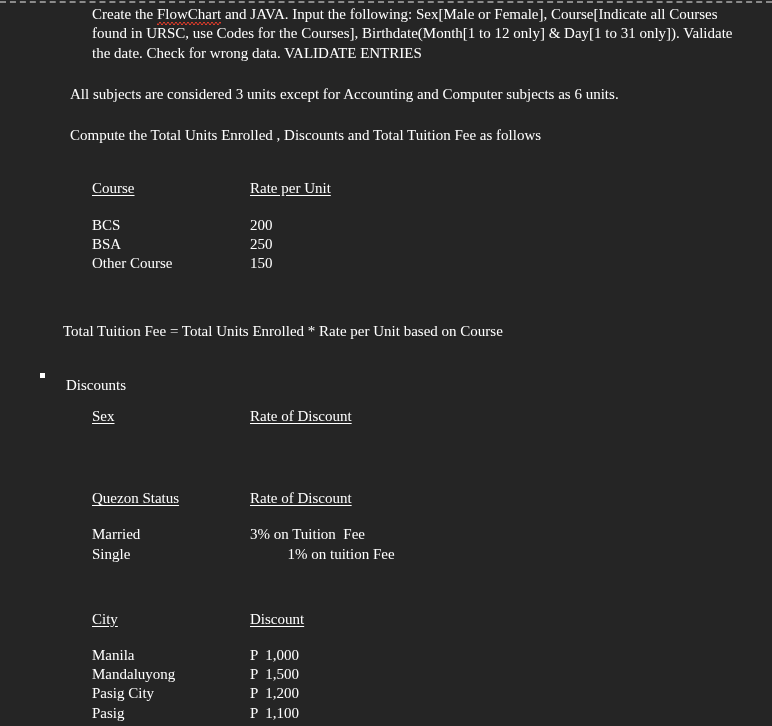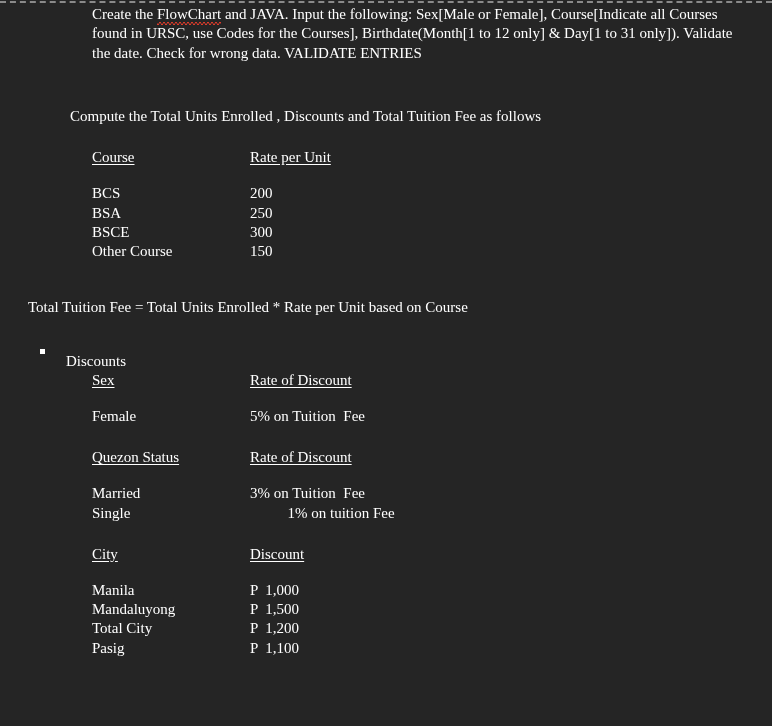--- a/index.html
+++ b/index.html
@@ -71,21 +71,21 @@
     padding: 0;
     margin-left: 70px;
     line-height: 19.3px;
   }
 
   .gap-sm { height: 19px; }
   .gap-md { height: 22px; }
 
   
   .tbl {
-    margin: 0;
+    margin: 12px;
     padding: 0;
     border-collapse: collapse;
     line-height: 19.2px;
   }
   .tbl td {
     padding: 0;
     vertical-align: top;
     white-space: pre;
   }
   .hdr-cell span {
@@ -113,33 +113,34 @@
     display: inline-block;
     width: 5px;
     height: 5px;
     background: #ffffff;
     margin-right: 21px;
     position: relative;
     top: -3px;
     flex: 0 0 auto;
   }
 
-  .total-line { margin-left: 28px; line-height: 19.3px; }
+  .total-line { margin-left: 63px; line-height: 19.3px; }
 </style>
 </head>
 <body>
 
 <div class="top-rule"></div>
 
 <div class="page">
 
   <p class="intro"><span>Create the </span><span class="sp-err">FlowChart</span><span> and JAVA. Input the following:  Sex[Male  or Female],  Course[Indicate all Courses found in  URSC, use Codes for the Courses],  Birthdate(Month[1 to 12 only] &amp; Day[1 to 31 only]).   Validate the date. Check for wrong data. VALIDATE ENTRIES</span></p>
 
   <div class="gap-md"></div>
 
+  <p class="para">All subjects are considered 3 units except for Accounting and Computer subjects as 6 units.</p>
 
   <div class="gap-md"></div>
 
   <p class="para">Compute the Total Units Enrolled , Discounts and Total Tuition Fee as follows</p>
 
   <div class="gap-md"></div>
 
   <table class="tbl blk-course">
     <tbody>
         <tr>
@@ -150,24 +151,20 @@
           <td></td>
           <td></td>
         </tr>
     <tr>
       <td class="c-name">BCS</td>
       <td>200</td>
     </tr>
     <tr>
       <td class="c-name">BSA</td>
       <td>250</td>
-    </tr>
-    <tr>
-      <td class="c-name">BSCE</td>
-      <td>300</td>
     </tr>
     <tr>
       <td class="c-name">Other Course</td>
       <td>150</td>
     </tr>
   </tbody>
     </table>
 
   <div class="gap-md"></div>
 
@@ -183,24 +180,20 @@
   <table class="tbl blk-sub">
     <tbody>
         <tr>
       <td class="c-name hdr-cell"><span>Sex</span></td>
       <td class="hdr-cell"><span>Rate of Discount</span></td>
     </tr>
     <tr class="row-spacer">
           <td></td>
           <td></td>
         </tr>
-    <tr>
-      <td class="c-name">Female</td>
-      <td>5% on Tuition  Fee</td>
-    </tr>
   </tbody>
     </table>
 
   <div class="gap-md"></div>
 
   <table class="tbl blk-sub">
     <tbody>
         <tr>
       <td class="c-name hdr-cell"><span>Quezon Status</span></td>
       <td class="hdr-cell"><span>Rate of Discount</span></td>
@@ -234,21 +227,21 @@
         </tr>
     <tr>
       <td class="c-name">Manila</td>
       <td>P  1,000</td>
     </tr>
     <tr>
       <td class="c-name">Mandaluyong</td>
       <td>P  1,500</td>
     </tr>
     <tr>
-      <td class="c-name">Total City</td>
+      <td class="c-name">Pasig City</td>
       <td>P  1,200</td>
     </tr>
     <tr>
       <td class="c-name">Pasig</td>
       <td>P  1,100</td>
     </tr>
 
   </tbody>
     </table>
 

